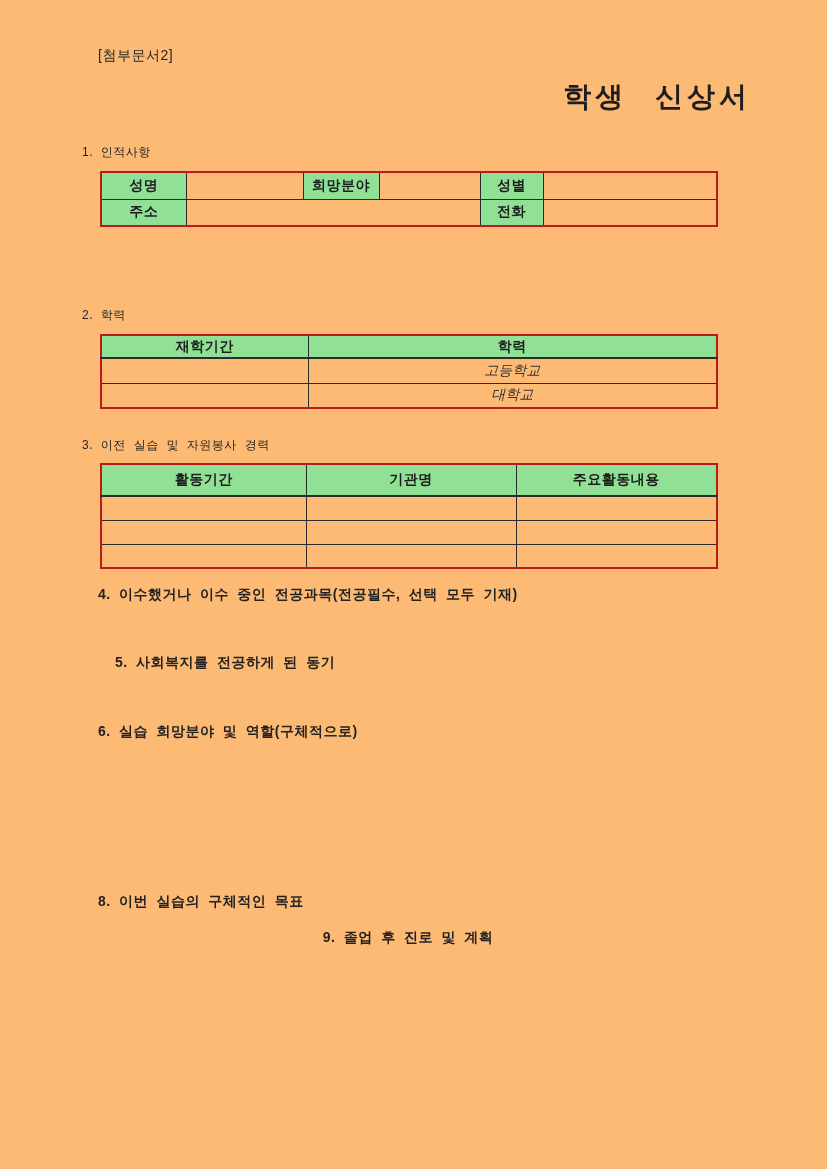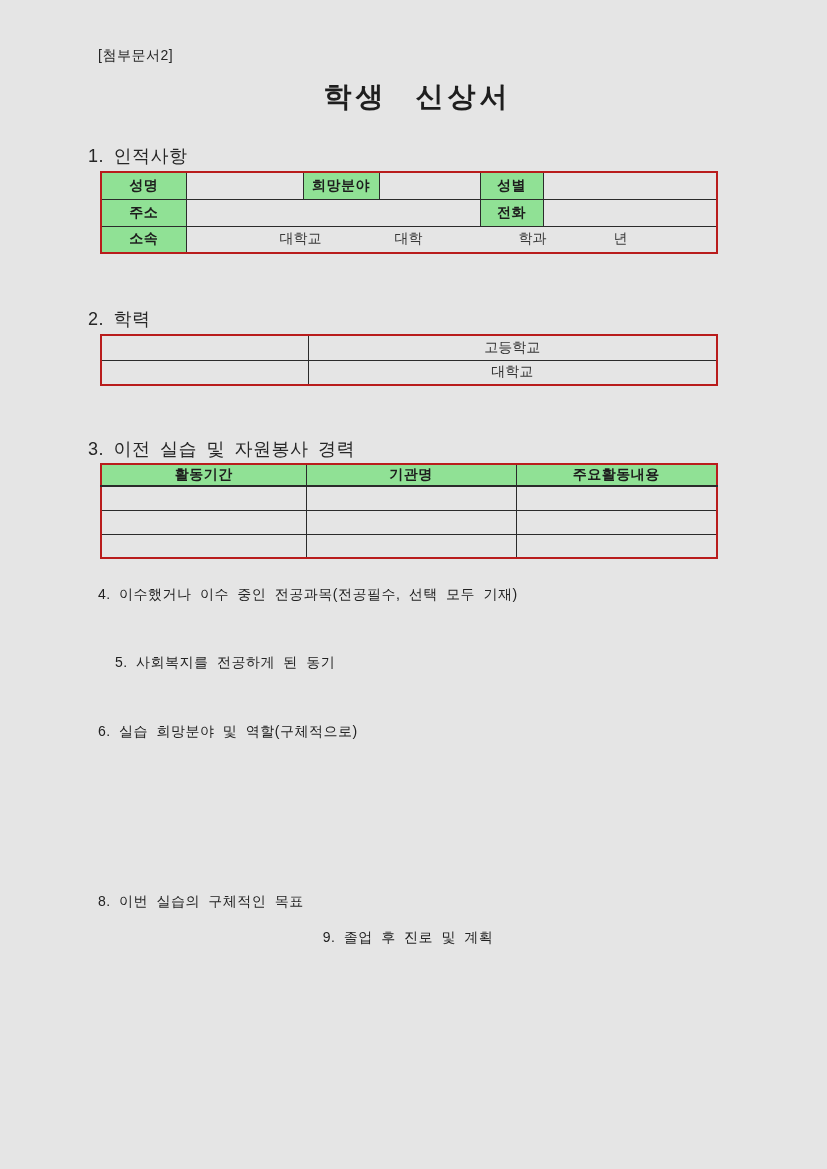--- a/index.html
+++ b/index.html
@@ -1,52 +1,52 @@
 <!DOCTYPE html>
 <html lang="ko" style="--green: #90e195;"><head>
 <meta charset="utf-8">
 <style>
   :root { --green:#90e195; --ink:#262626; --line:#2b2b2b; }
   html,body { margin:0; padding:0; background:#ffffff; }
   .page {
-    position:relative; width:827px; height:1169px; background:#e5e5e5;
+    position:relative; width:827px; height:1169px; background:#fdba74;
     font-family:"Liberation Sans","DejaVu Sans",sans-serif; color:var(--ink);
     overflow:hidden;
   }
   .attachment { position:absolute; left:98px; top:47px; font-size:14px; letter-spacing:.5px; }
   .doc-title {
-    position:absolute; left:0; top:78px; width:751px; text-align:center;
-    font-size:28px; font-weight:bold; letter-spacing:4px; word-spacing:16px; color:#1e1e1e;padding-left:42px;
+    position:absolute; left:0; top:78px; width:751px; text-align:right;
+    font-size:28px; font-weight:bold; letter-spacing:4px; word-spacing:16px; color:#1e1e1e;
   }
-  .sec-heading { position:absolute; left:88px; font-size:18px; word-spacing:4px; letter-spacing:.5px; }
+  .sec-heading { position:absolute; left:82px; font-size:12px; word-spacing:4px; letter-spacing:.5px; }
   .h1 { top:144px; } .h2 { top:307px; } .h3 { top:437px; }
 
   table { position:absolute; left:100px; border-collapse:collapse; table-layout:fixed;
           width:616px; border:2px solid #b91c1c; }
   td, th { border:1px solid var(--line); padding:0 2px; font-size:14px; text-align:center;
            vertical-align:middle; overflow:hidden; }
   .green { background:var(--green); font-weight:bold; letter-spacing:.5px; color:#1d1d1d; }
 
   .t1 { top:171px; }
   .t1 tr { height:27px; }
   .aff-cell { position:relative; }
   .aff-cell span { position:absolute; top:50%; transform:translateY(-50%);
                    font-weight:normal; color:#383838; white-space:nowrap; }
 
   .t2 { top:334px; }
   .t2 .hdr { height:23px; }
-  .t2 .row { height:25px; }
+  .t2 .row { height:25px;font-style:italic; }
   .t3 { top:463px; }
-  .t3 .hdr { height:22px; }
+  .t3 .hdr { height:32px; }
   .t3 .row { height:24px; }
   .hdr td { border-bottom-width:2px; }
   .plain { font-weight:normal; color:#333333; }
 
   .question { position:absolute; left:98px; width:620px; font-size:14px;
-              word-spacing:4px; letter-spacing:.5px; color:#222222; }
+              word-spacing:4px; letter-spacing:.5px; color:#222222;font-weight:bold; }
   .q4 { top:586px; } .q5 { top:654px;margin-left:17px; } .q6 { top:723px; }
   .q7 { top:793px; } .q8 { top:861px;margin-top:32px; } .q9 { top:929px;text-align:center; }
 </style>
 </head>
 <body>
 
 <div class="page">
 
   <div class="attachment">[첨부문서2]</div>
   <div class="doc-title">학생 신상서</div>
@@ -70,40 +70,35 @@
       <td></td>
       <td class="green">성별</td>
       <td></td>
     </tr>
     <tr>
       <td class="green">주소</td>
       <td colspan="3"></td>
       <td class="green">전화</td>
       <td></td>
     </tr>
-    <tr>
-      <td class="green">소속</td>
-      <td colspan="5" class="aff-cell">
-        <span style="left:93px">대학교</span>
-        <span style="left:208px">대학</span>
-        <span style="left:332px">학과</span>
-        <span style="left:427px">년</span>
-      </td>
-    </tr>
   </tbody>
     </table>
 
   <div class="sec-heading h2">2. 학력</div>
 
   <table class="t2">
     <colgroup>
       <col style="width:207px">
         <col style="width:409px">
     </colgroup>
     <tbody>
+        <tr class="hdr">
+      <td class="green">재학기간</td>
+      <td class="green">학력</td>
+    </tr>
     <tr class="row">
       <td></td>
       <td class="plain">고등학교</td>
     </tr>
     <tr class="row">
       <td></td>
       <td class="plain">대학교</td>
     </tr>
   </tbody>
     </table>

